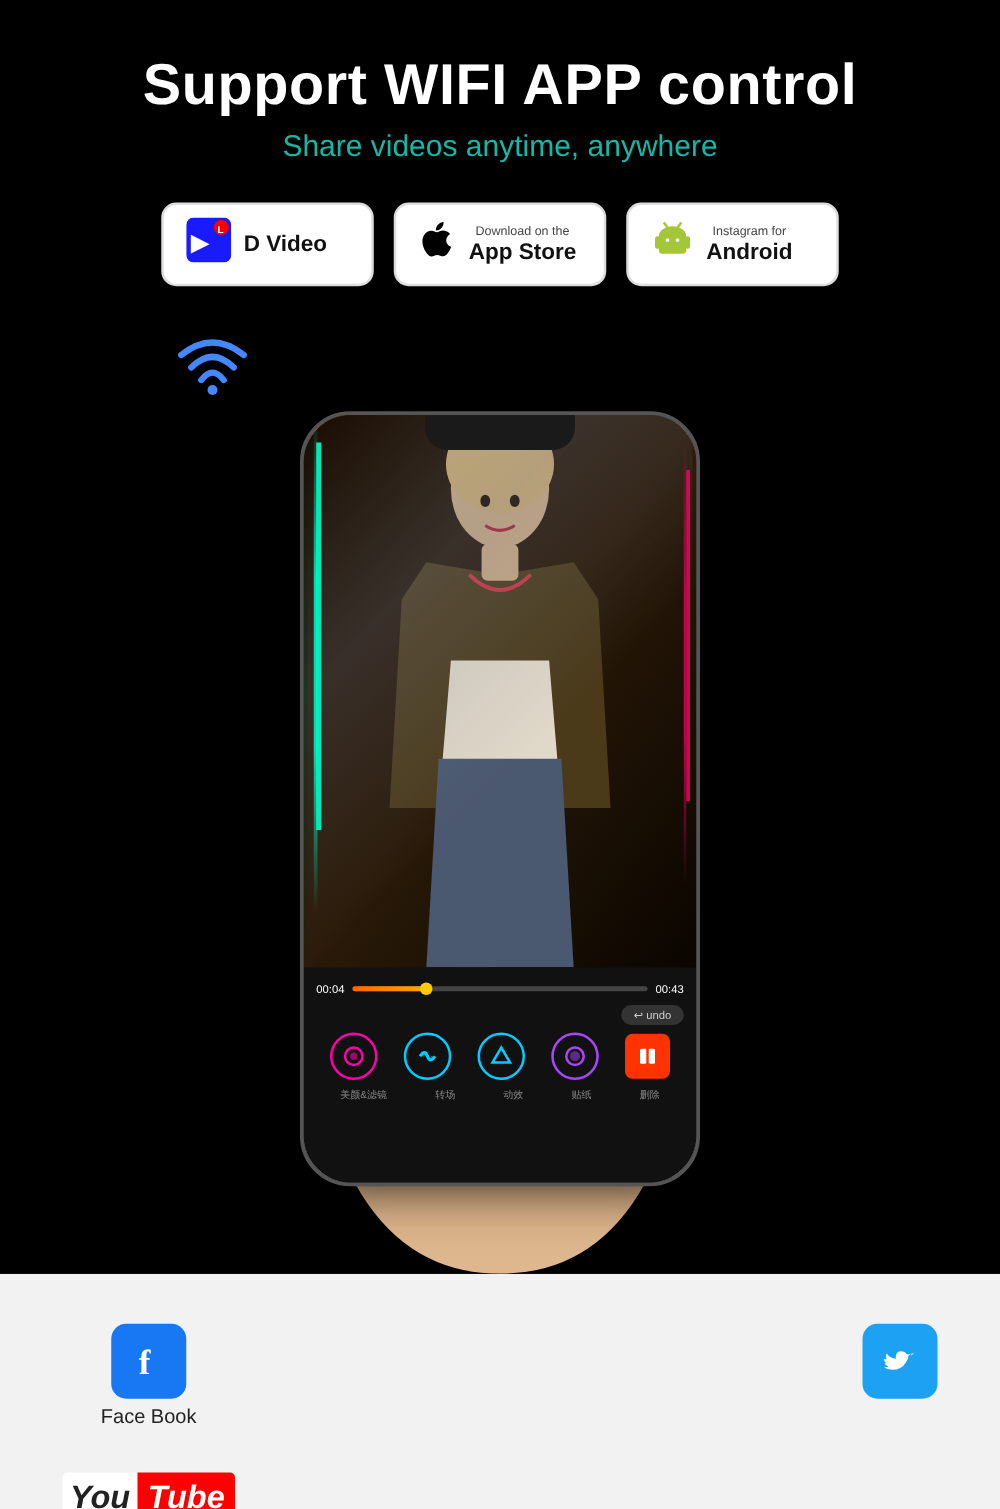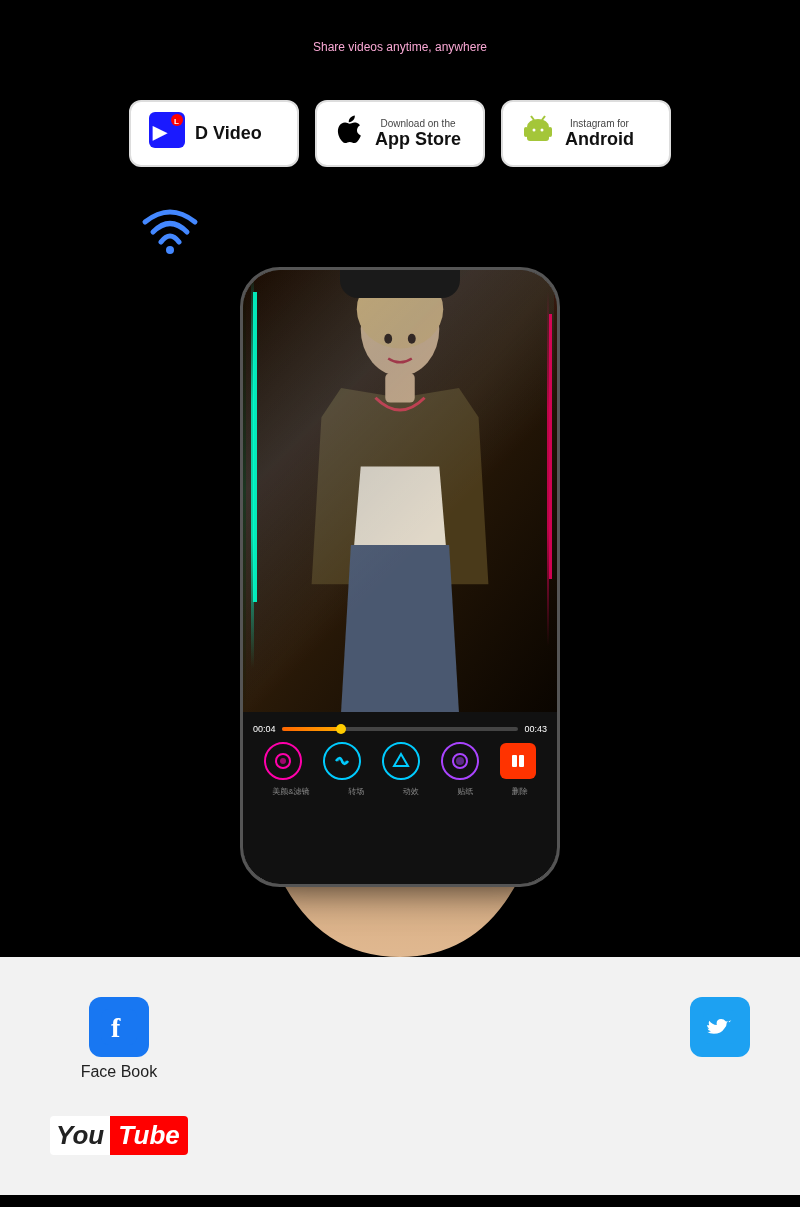--- a/index.html
+++ b/index.html
@@ -19,24 +19,24 @@
 
     .main-title {
       color: #fff;
       font-size: 46px;
       font-weight: 800;
       letter-spacing: 0.5px;
       margin-bottom: 10px;
     }
 
     .subtitle {
-      color: #f9a8d4;
-      font-size: 12px;
+      color: #14b8a6;
+      font-size: 24px;
       font-weight: 400;
-      margin-bottom: 46px;
+      margin-bottom: 30px;
     }
 
     .app-buttons {
       display: flex;
       justify-content: center;
       gap: 16px;
       margin-bottom: 30px;
       flex-wrap: wrap;
     }
 
@@ -374,20 +374,21 @@
       align-items: center;
     }
 
   </style>
 </head>
 <body>
 
 <div class="whole-page">
 
   <div class="top-section">
+    <h1 class="main-title">Support WIFI APP control</h1>
     <p class="subtitle">Share videos anytime, anywhere</p>
 
     <div class="app-buttons">
 
       <div class="app-btn">
         <span class="btn-icon">
           <svg width="36" height="36" viewBox="0 0 36 36">
             <rect width="36" height="36" rx="6" fill="#1a1aff"></rect>
             <text x="4" y="26" font-size="18" fill="white" font-weight="bold">▶</text>
             <circle cx="28" cy="8" r="6" fill="red"></circle>
@@ -497,20 +498,23 @@
 
             <div class="progress-bar-container">
               <span class="time-label">00:04</span>
               <div class="progress-track">
                 <div class="progress-fill"></div>
                 <div class="progress-thumb"></div>
               </div>
               <span class="time-label">00:43</span>
             </div>
 
+            <div style="display:flex;justify-content:flex-end;margin-bottom:6px;">
+              <div style="background:#333;border-radius:8px;padding:3px 10px;color:#ccc;font-size:9px;">↩ undo</div>
+            </div>
 
             <div class="control-buttons">
               <div class="ctrl-btn ctrl-btn-1">
                 <svg width="18" height="18" viewBox="0 0 18 18">
                     <circle cx="9" cy="9" r="7" fill="none" stroke="#ff00aa" stroke-width="2"></circle>
                     <circle cx="9" cy="9" r="3" fill="#ff00aa" opacity="0.6"></circle>
                   </svg>
               </div>
               <div class="ctrl-btn ctrl-btn-2">
                 <svg width="20" height="20" viewBox="0 0 20 20">

